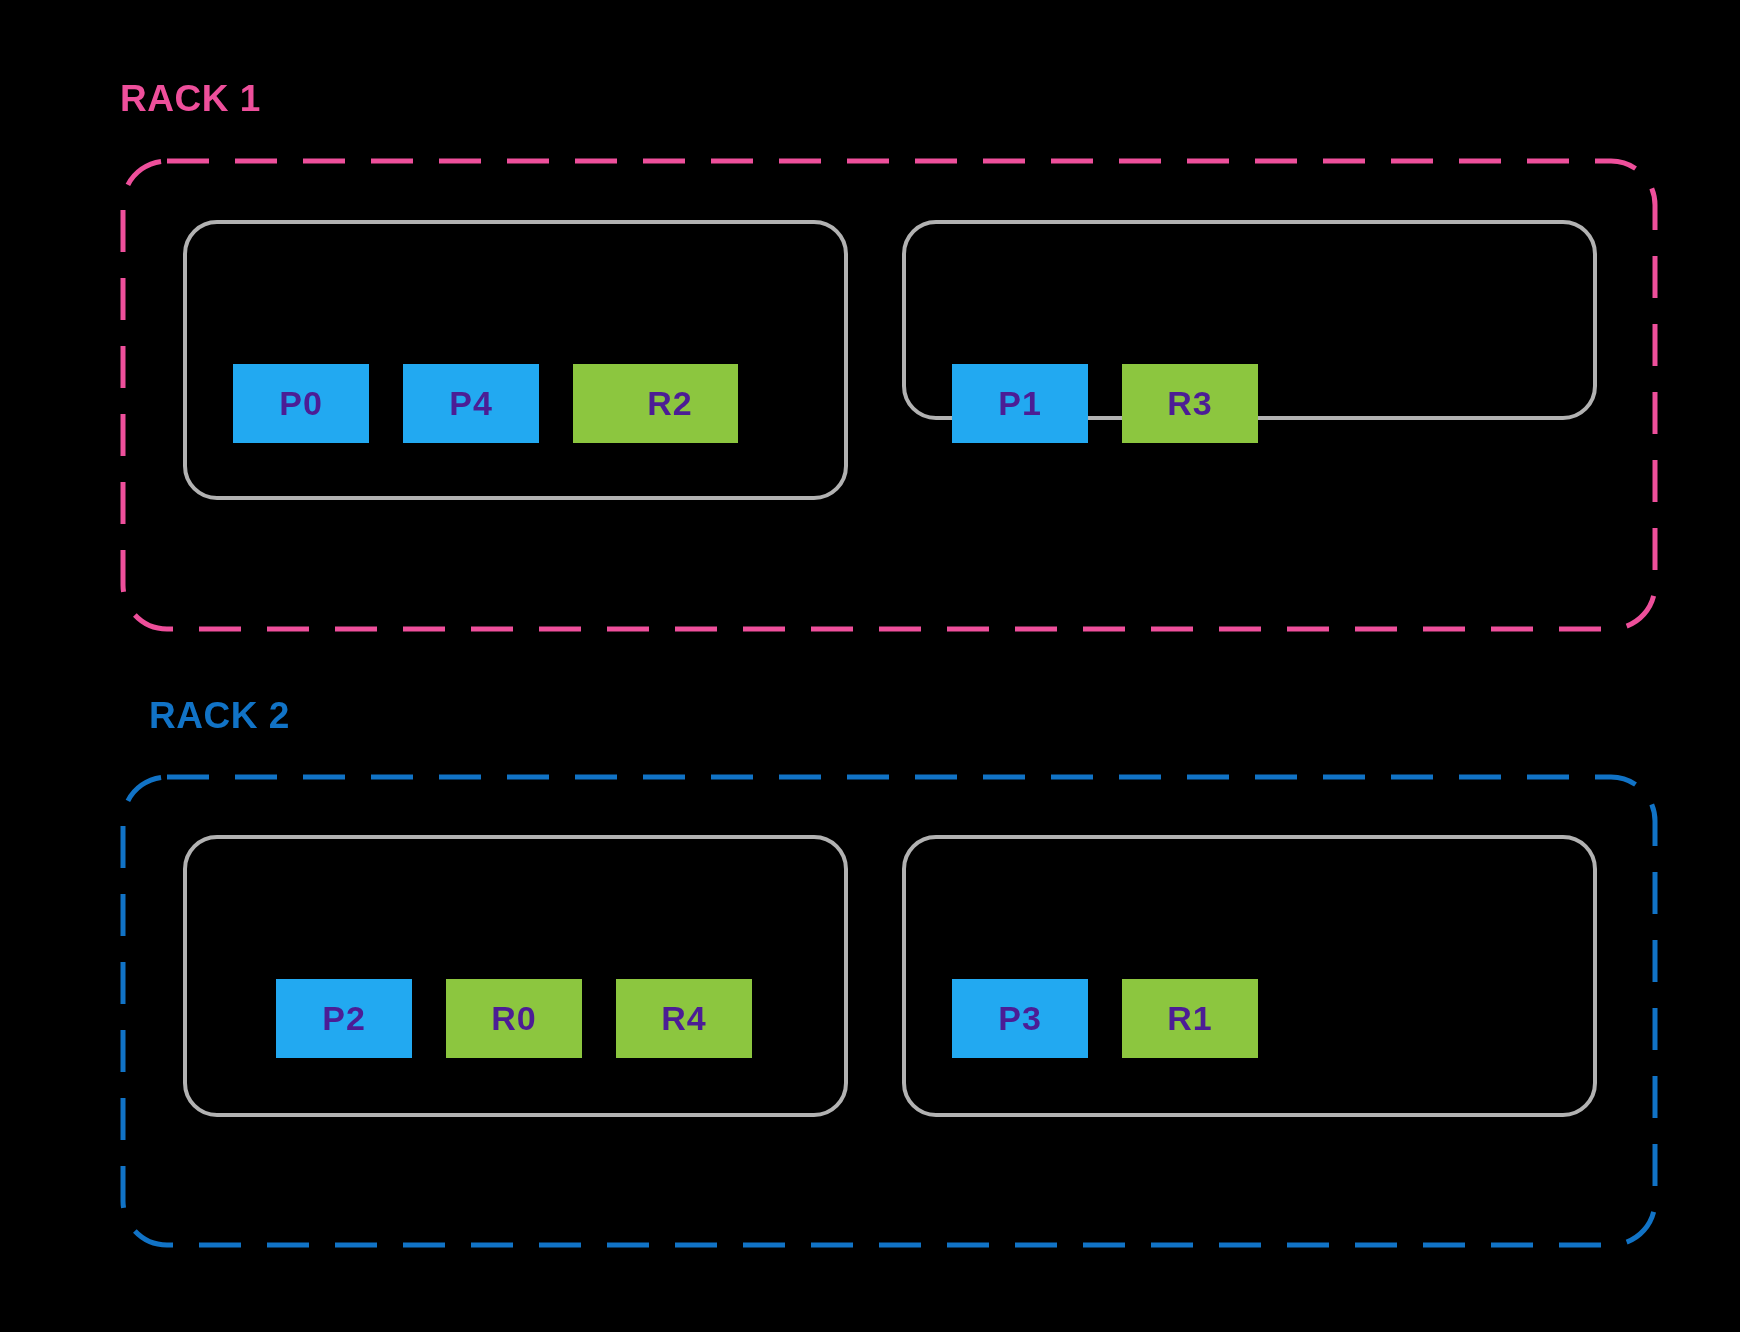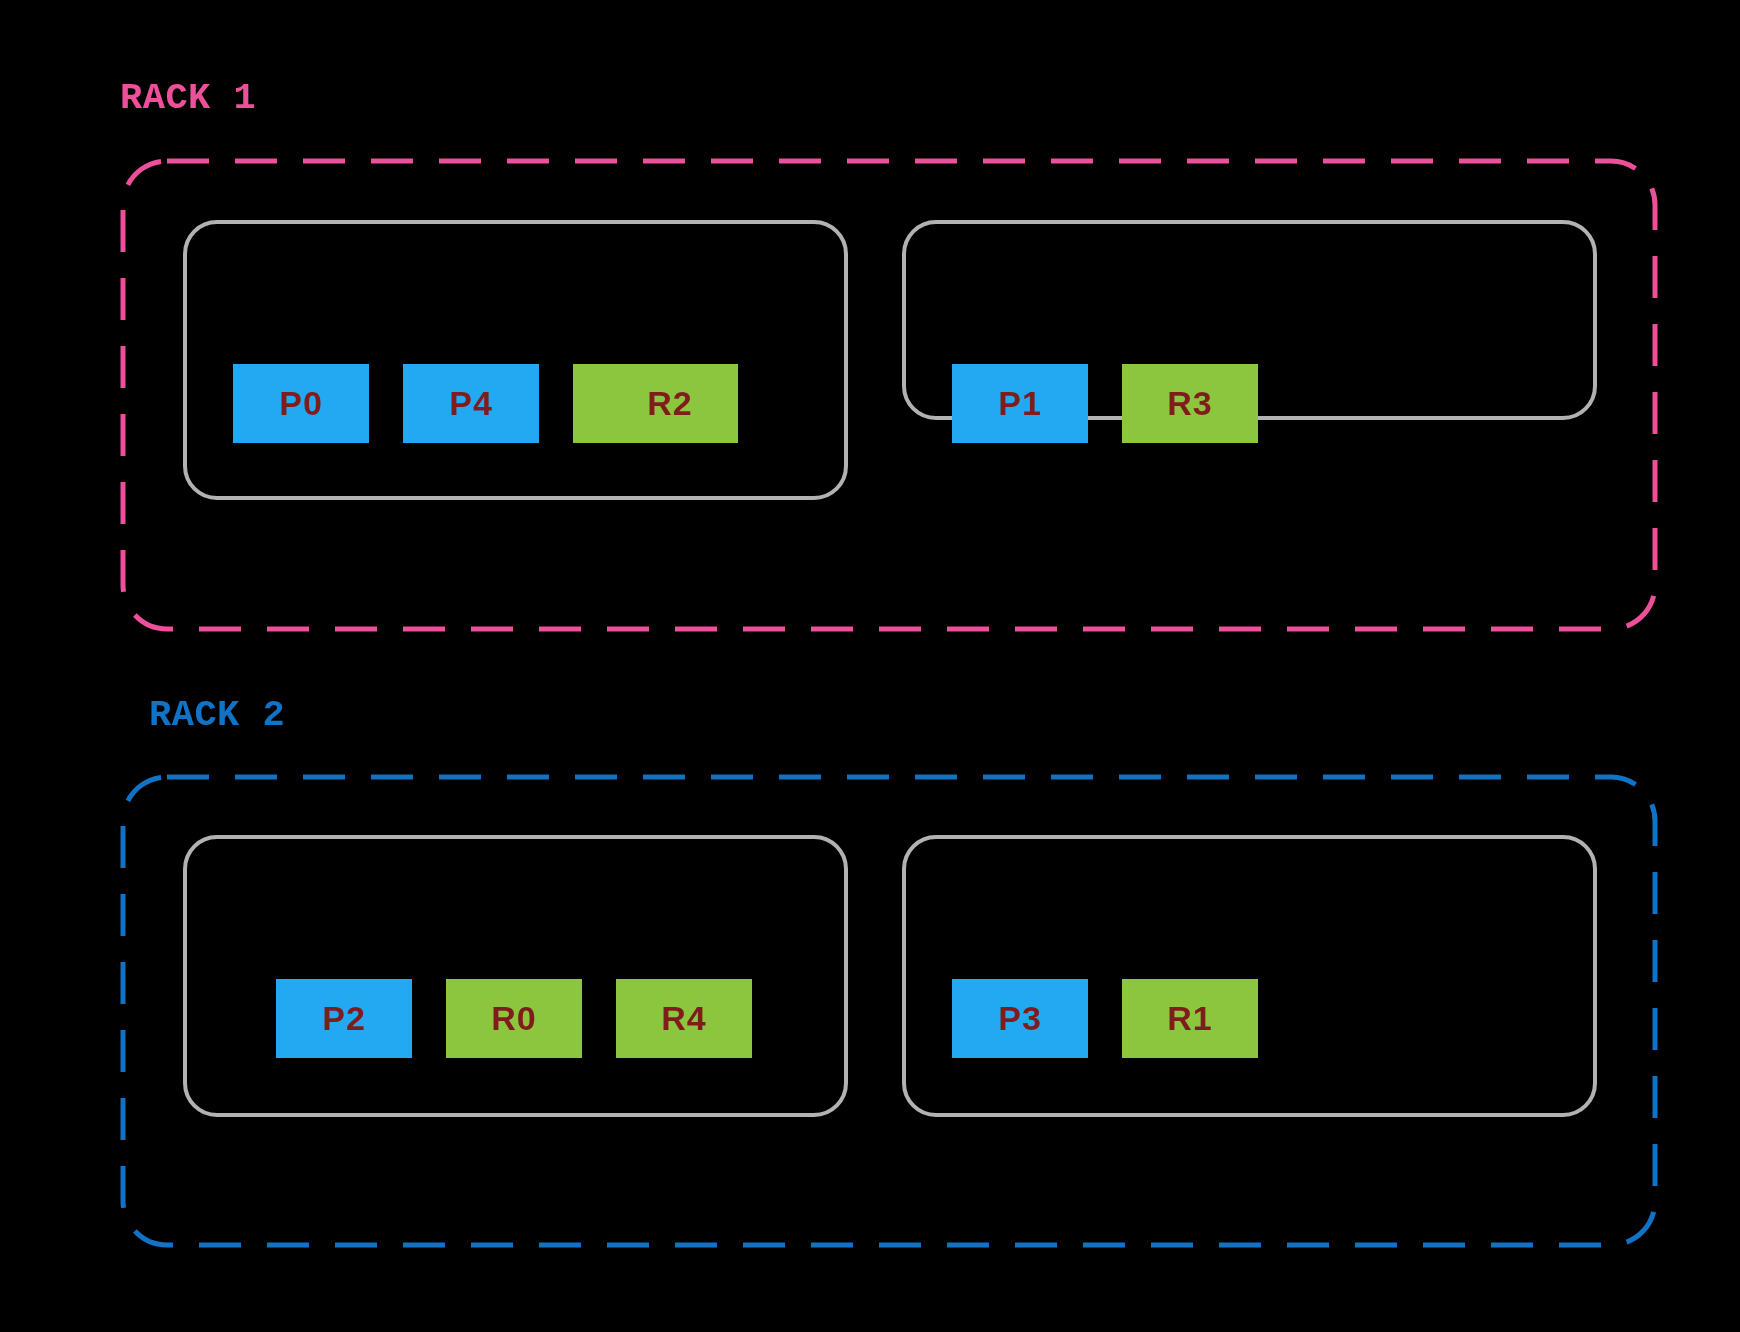--- a/index.html
+++ b/index.html
@@ -10,21 +10,20 @@
     font-family:"Liberation Sans",sans-serif;
     overflow:hidden;
   }
   .rack-label{
     position:absolute;
     left:120px;
     font-weight:700;
     font-size:37px;
     letter-spacing:0.5px;
     line-height:1;
-    font-family:Liberation Mono, monospace;
   }
   #rack1-label{top:80px;}
   #rack2-label{top:697px;margin-left:29px;}
   .rack-border{
     position:absolute;
     left:120px;
     width:1538px;height:474px;
     display:block;
   }
   #rack1-border{top:158px;}
@@ -46,21 +45,21 @@
     display:flex;
     gap:34px;
   }
   .block{
     width:136px;height:79px;
     display:flex;
     align-items:center;
     justify-content:center;
     font-weight:700;
     font-size:34px;
-    color:#7f1d1d;
+    color:#4c1d95;
     letter-spacing:1px;
   }
 </style>
 </head>
 <body>
 
 <div class="canvas" style="background-color: rgb(0, 0, 0);">
 
   <div class="rack-label" id="rack1-label" style="color: rgb(238, 79, 155);">RACK 1</div>
 

